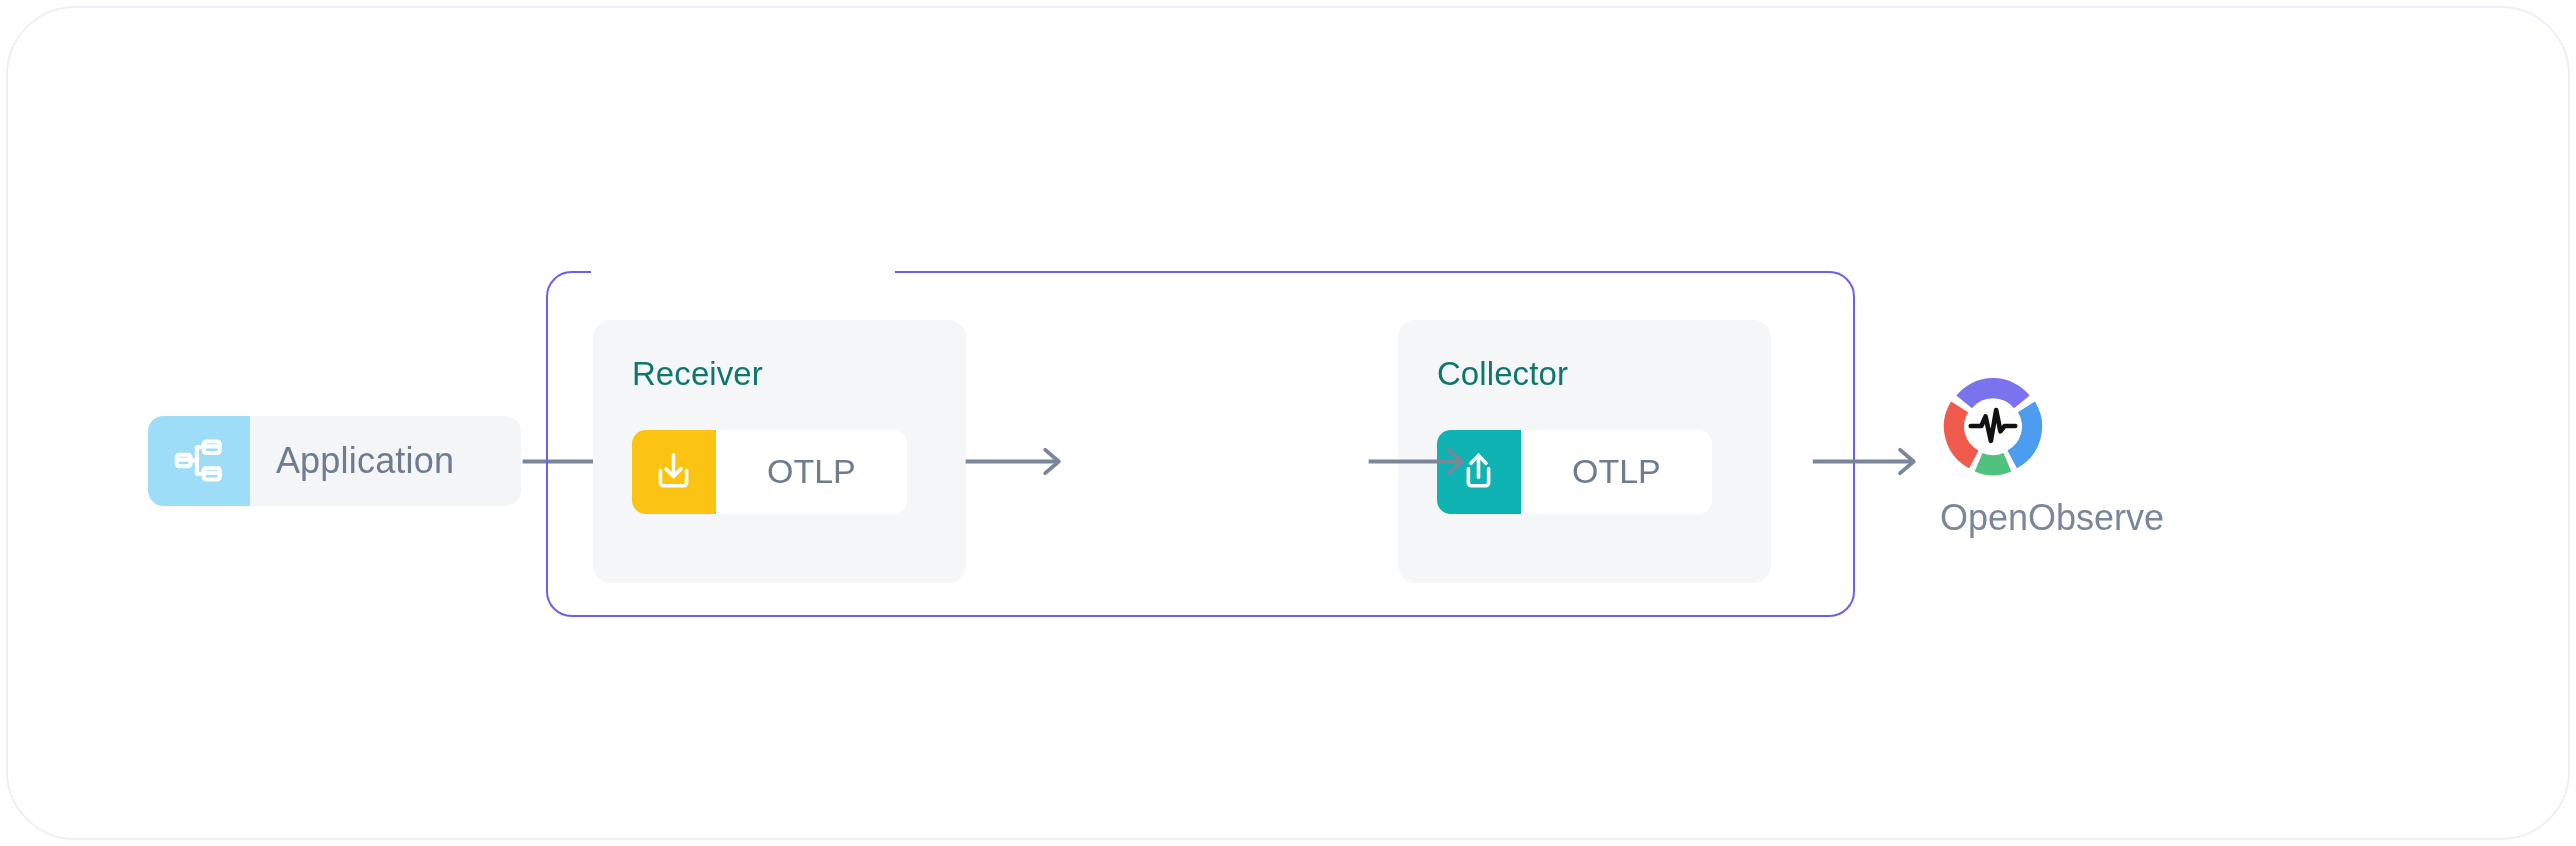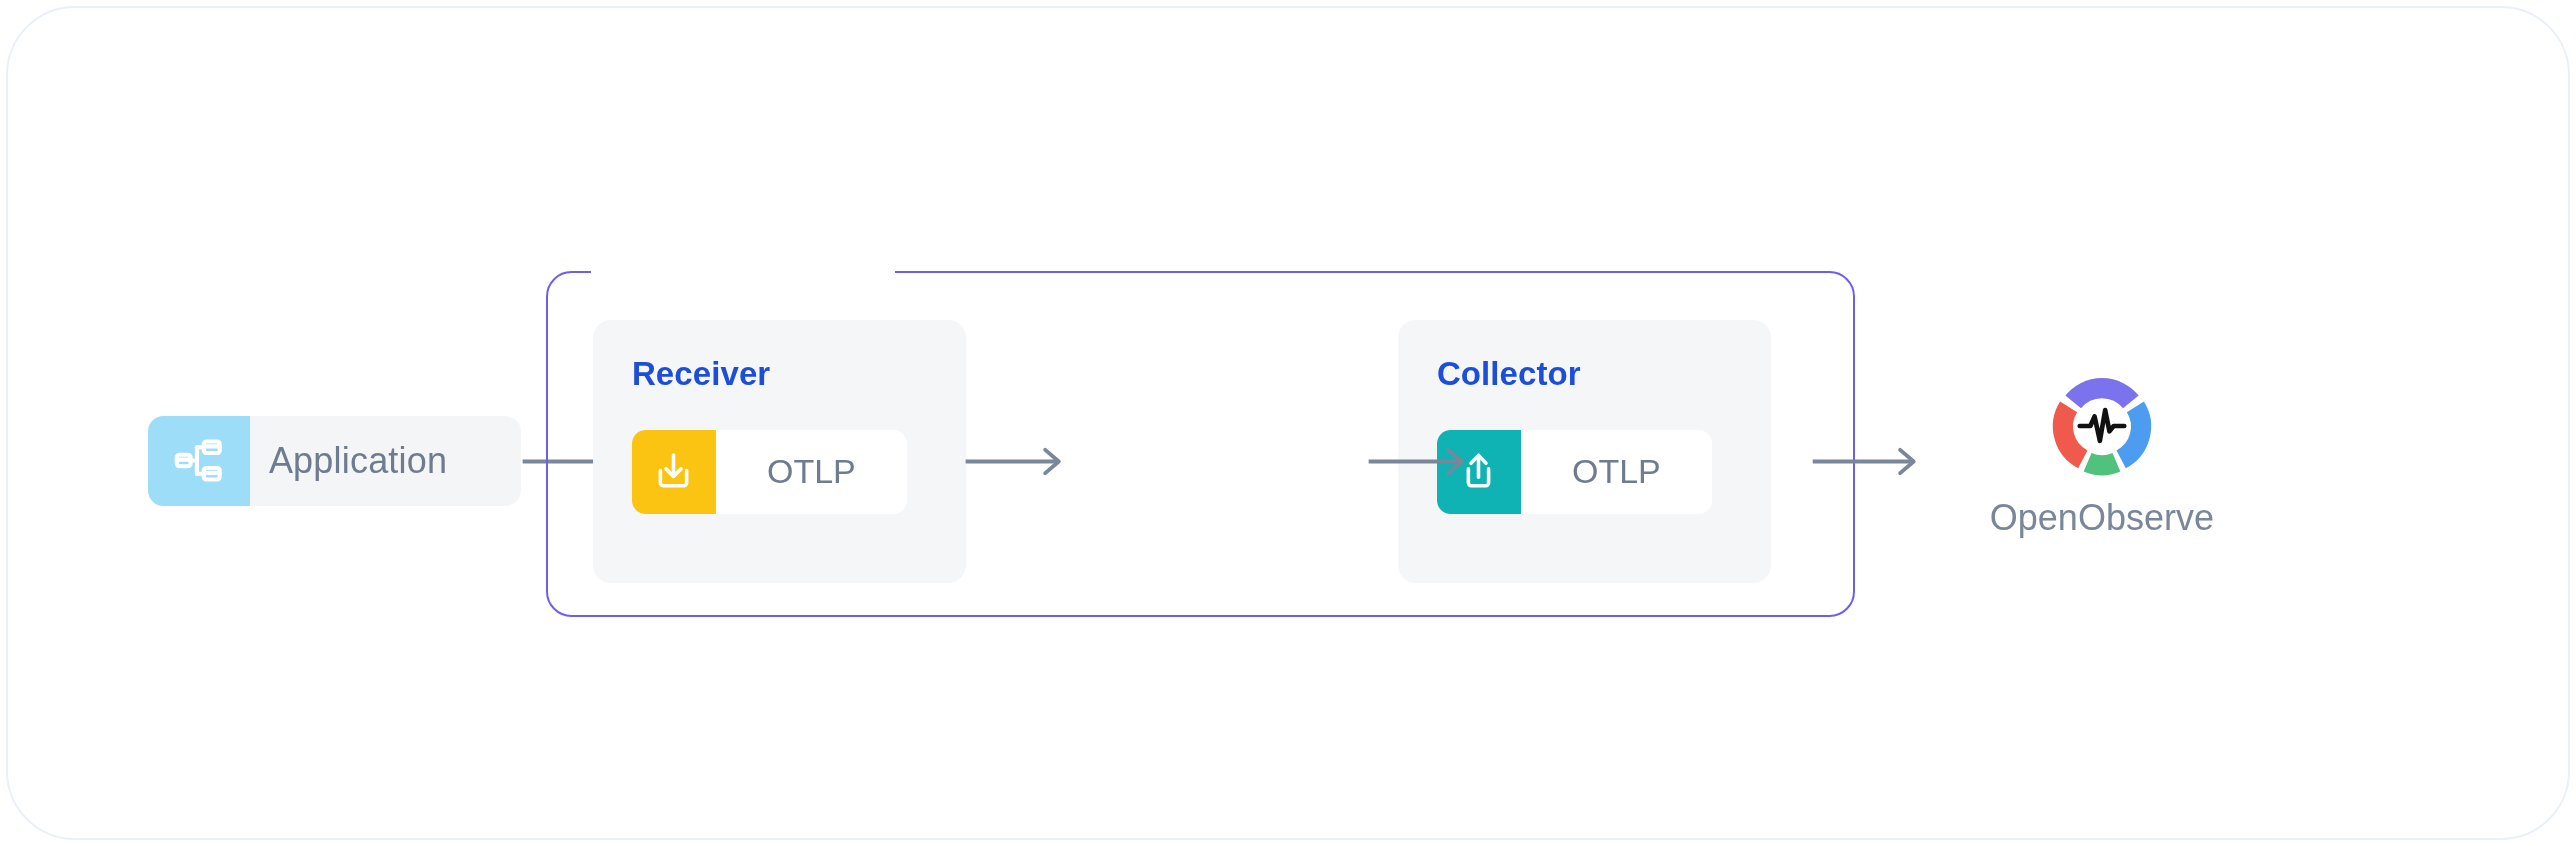--- a/index.html
+++ b/index.html
@@ -57,21 +57,21 @@
     background: #9eddf8;
     display: flex;
     align-items: center;
     justify-content: center;
     flex: 0 0 auto;
   }
   #application-node .label {
     flex: 1 1 auto;
     display: flex;
     align-items: center;
-    padding-left: 19px;
+    padding-left: 26px;
     font-size: 36px;
     color: #6f7b8e;
     letter-spacing: 0.2px;
   }
 
   
   #collector-box {
     position: absolute;
     left: 538px;
     top: 263px;
@@ -117,22 +117,22 @@
   }
   #stage-card-receiver  { left: 47px; }
   #stage-card-processors{ left: 450px; }
   #stage-card-exporter  { left: 852px; }
 
   .stage-card .stage-title {
     position: absolute;
     left: 39px;
     top: 35px;
     font-size: 33px;
-    font-weight: bold;
-    color: #1d4ed8;
+    font-weight: normal;
+    color: #0f766e;
     letter-spacing: 0.1px;
     white-space: nowrap;
   }
 
   .component-chip {
     position: absolute;
     left: 39px;
     top: 110px;
     height: 84px;
     min-width: 275px;
@@ -170,21 +170,21 @@
   #arrow-exporter-to-oo    { left: 1804px; top: 437px; }
 
   
   #openobserve-node {
     position: absolute;
     left: 1932px;
     top: 365px;
     width: 324px;
     display: flex;
     flex-direction: column;
-    align-items: center;
+    align-items: flex-start;
   }
   #openobserve-logo {
     width: 106px;
     height: 106px;
     position: relative;
   }
   #openobserve-label {
     margin-top: 17.7px;
     font-size: 36px;
     color: #7a8699;

